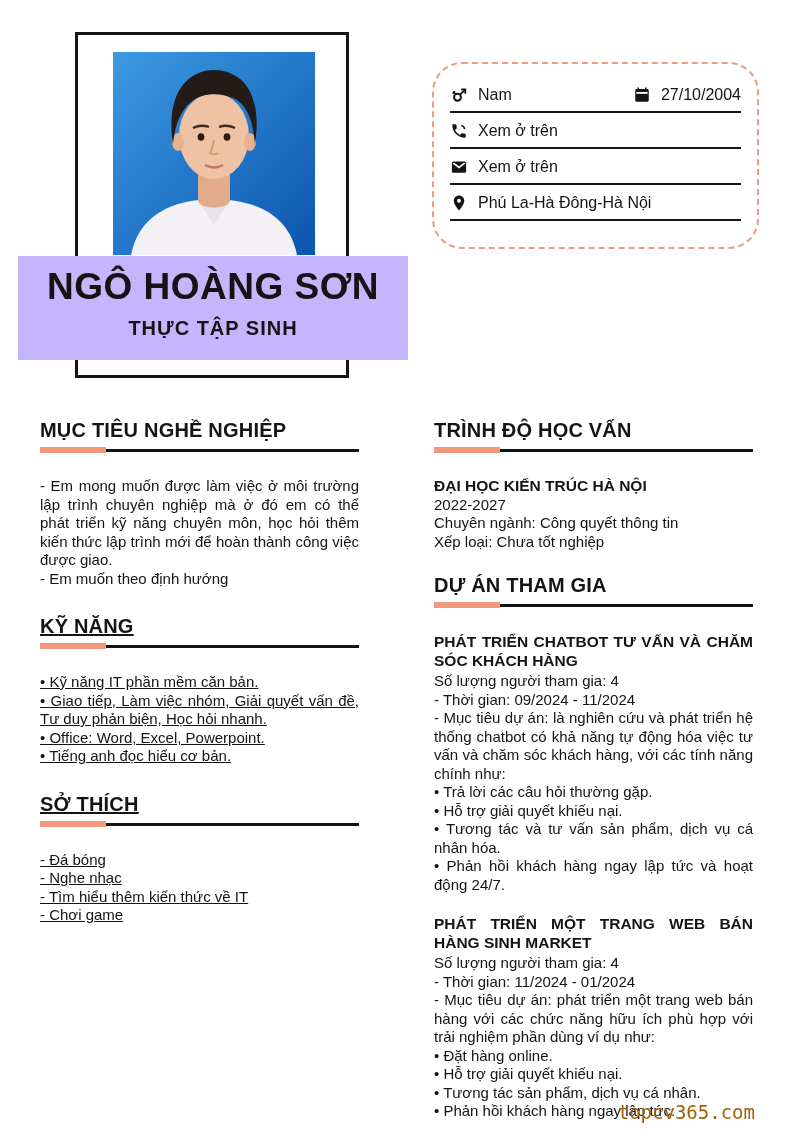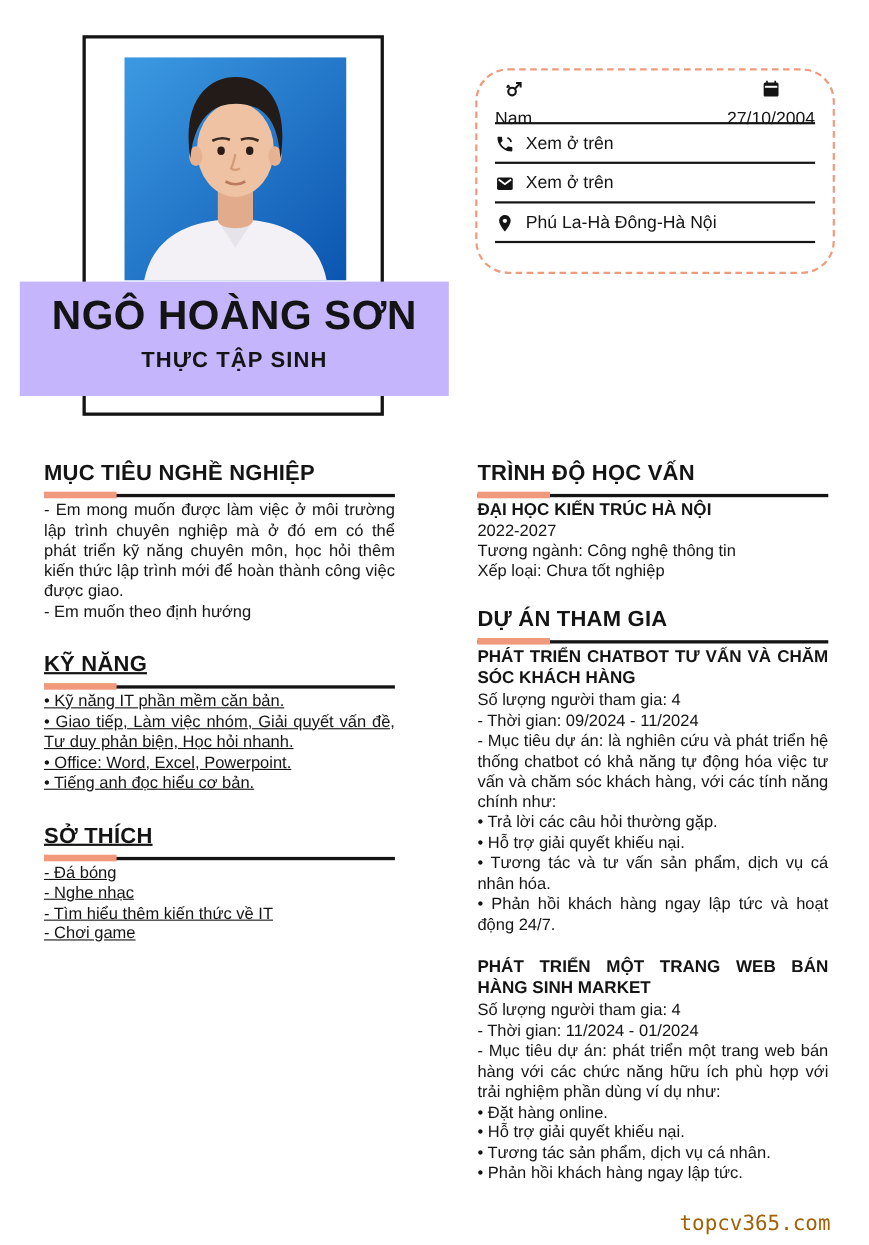--- a/index.html
+++ b/index.html
@@ -49,21 +49,21 @@
     border-radius:30px;
     padding:15px 16px 0 16px;
   }
   .c-row {
     display:flex; align-items:center; gap:10px;
     height:34px;
     border-bottom:2px solid #141414;
   }
   .c-row + .c-row { margin-top:2px; }
   .c-row.split { justify-content:space-between; }
-  .c-cell { display:flex; align-items:center; gap:10px;flex-direction:column; }
+  .c-cell { display:flex; align-items:center; gap:10px; }
   .c-icon { width:18px; height:18px; flex:0 0 auto; }
   .c-icon svg { width:18px; height:18px; display:block; }
   .c-text { font-size:16px; }
 
   
   .col { position:absolute; top:418px; width:319px; }
   .col-left  { left:40px; }
   .col-right { left:434px; }
 
   .sec-heading {
@@ -71,21 +71,21 @@
     line-height:24px;
   }
   .sec-rule { position:relative; height:6px; margin-top:5px; }
   .sec-rule .rule-black {
     position:absolute; left:0; right:0; top:2px; height:3px; background:#141414;
   }
   .sec-rule .rule-accent {
     position:absolute; left:0; top:0; width:66px; height:6px; background:#F0997C;
   }
 
-  .sec-body { margin-top:2px; font-size:15px; line-height:18.5px; }
+  .sec-body { margin-top:24px; font-size:15px; line-height:18.5px; }
   .sec-body p { text-align:justify; }
   .sec-gap { margin-top:26px;text-decoration:underline; }
 
   .edu-school { font-weight:700; font-size:15.5px; }
   .edu-years  { }
 
   .proj-title {
     font-weight:700; font-size:15.5px; line-height:19px;
     text-align:justify; margin-bottom:2px;
   }
@@ -243,21 +243,21 @@
 
   <div>
     <div class="sec-heading">TRÌNH ĐỘ HỌC VẤN</div>
     <div class="sec-rule">
       <div class="rule-black"></div>
         <div class="rule-accent"></div>
     </div>
     <div class="sec-body">
       <p class="edu-school">ĐẠI HỌC KIẾN TRÚC HÀ NỘI</p>
       <p class="edu-years">2022-2027</p>
-      <p>Tương ngành: Công nghệ thông tin</p>
+      <p>Chuyên ngành: Công quyết thông tin</p>
       <p>Xếp loại: Chưa tốt nghiệp</p>
     </div>
   </div>
 
   <div style="margin-top:22px;">
     <div class="sec-heading">DỰ ÁN THAM GIA</div>
     <div class="sec-rule">
       <div class="rule-black"></div>
         <div class="rule-accent"></div>
     </div>

